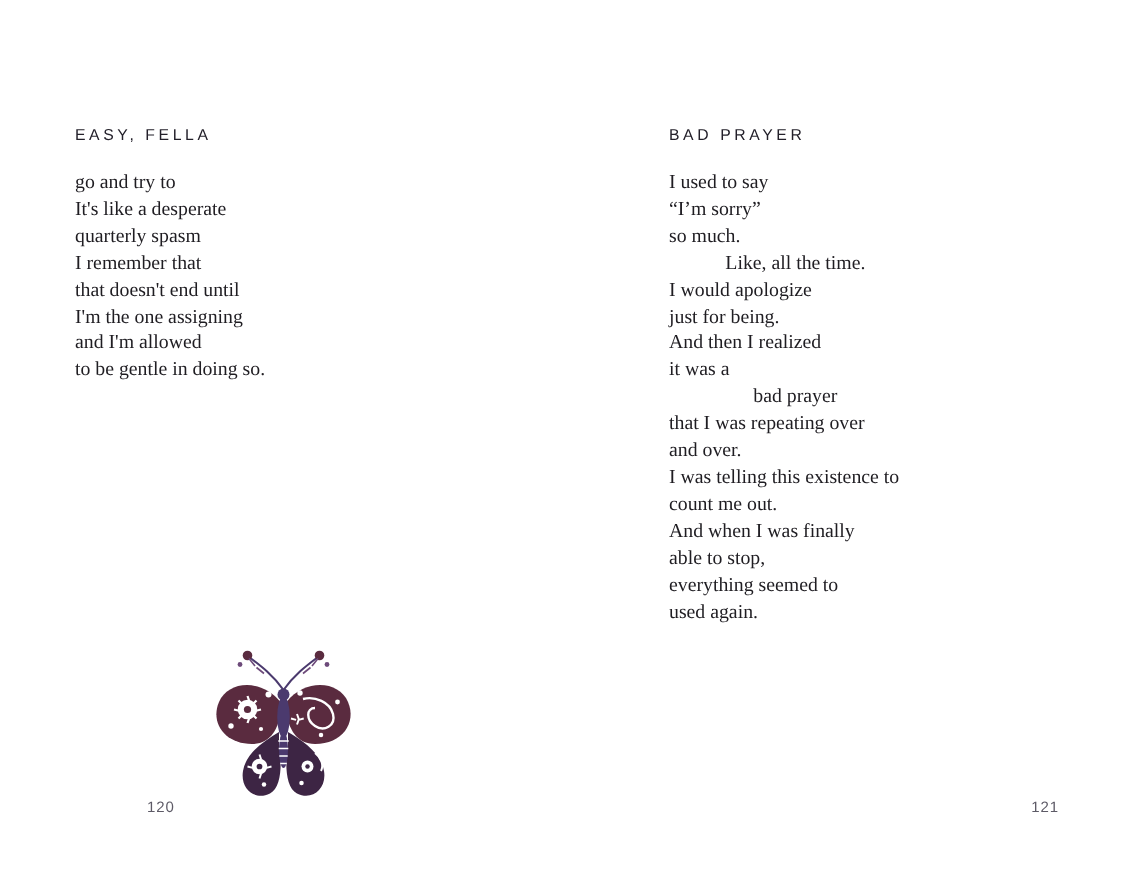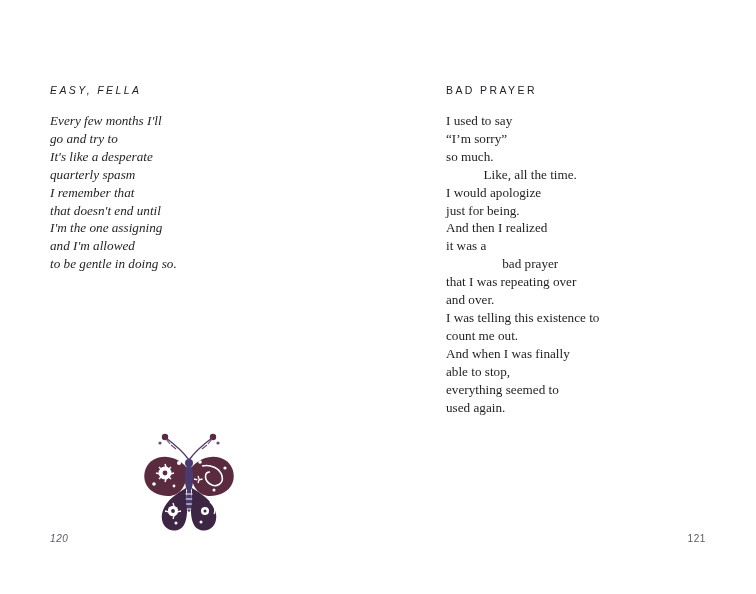--- a/index.html
+++ b/index.html
@@ -20,21 +20,21 @@
     height: 594px;
     box-sizing: border-box;
   }
   .page {
     position: absolute;
     top: 0;
     height: 594px;
     width: 378px;
     box-sizing: border-box;
   }
-  .page-left { left: 0; font-style: italic; }
+  .page-left { left: 0; }
   .page-right { left: 378px; }
 
   .poem {
     position: absolute;
     top: 84px;
   }
   .page-left .poem { left: 50px; }
   .page-right .poem { left: 68px; }
 
   .poem-title {
@@ -59,20 +59,21 @@
     text-align: center;
   }
 
   .folio {
     position: absolute;
     bottom: 50px;
     font-family: "Liberation Sans", sans-serif;
     font-size: 10px;
     letter-spacing: 0.6px;
     color: #5d5a66;
+    margin-left: 48px;
   }
   .folio-left { left: 50px; }
   .folio-right { right: 50px; }
 
   .ornament {
     position: absolute;
     left: 189px;
     bottom: 48px;
     width: 130px;
     height: 130px;
@@ -82,21 +83,20 @@
 </head>
 <body>
 
 <div class="spread">
 
   <div class="page page-left">
 
     <div class="poem">
       <h2 class="poem-title">EASY, FELLA</h2>
       <div class="poem-body">
-        <div class="poem-line">Every few months I'll</div>
         <div class="poem-line">go and try to</div>
         <div class="poem-line">It's like a desperate</div>
         <div class="poem-line">quarterly spasm</div>
         <div class="poem-line">I remember that</div>
         <div class="poem-line">that doesn't end until</div>
         <div class="poem-line">I'm the one assigning</div>
         <div class="poem-line">and I'm allowed</div>
         <div class="poem-line">to be gentle in doing so.</div>
       </div>
     </div>

